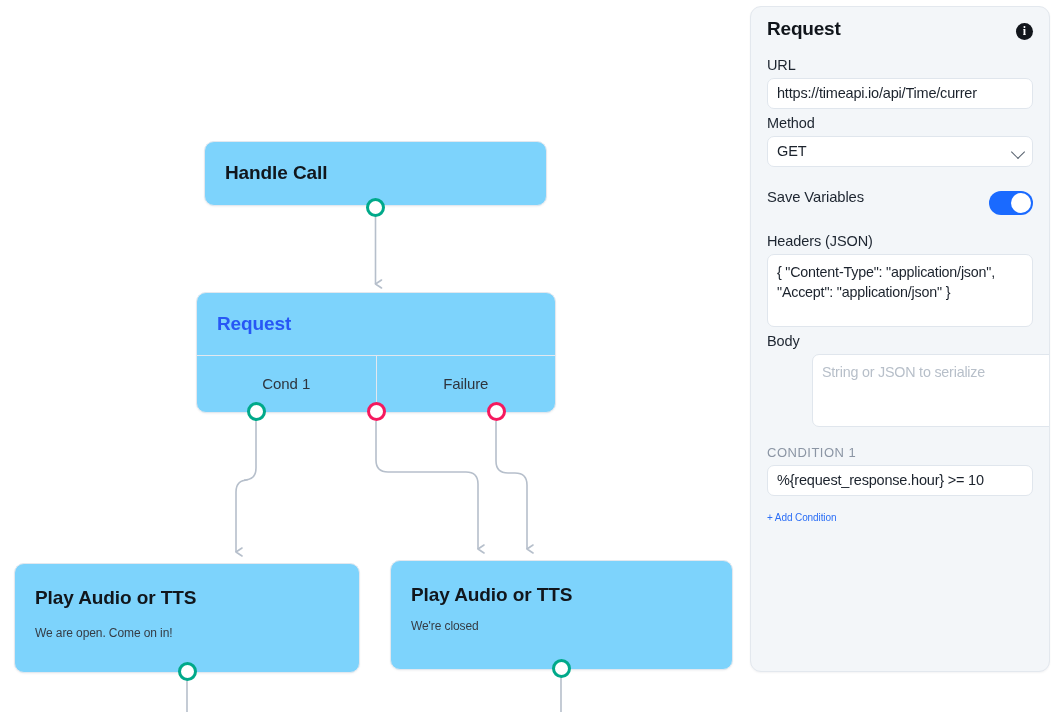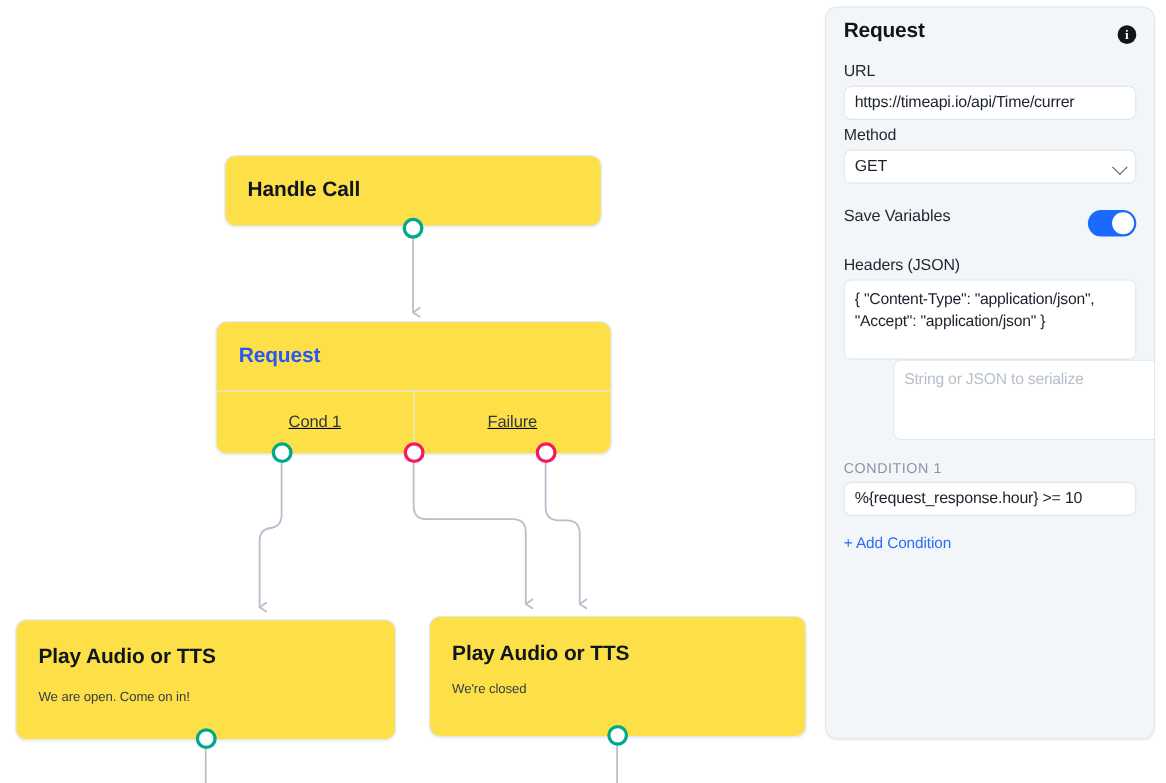--- a/index.html
+++ b/index.html
@@ -26,26 +26,25 @@
   }
   #edges {
     position: absolute;
     left: 0; top: 0;
     width: 748px; height: 712px;
     pointer-events: none;
   }
 
   .node {
     position: absolute;
-    background: #fde047;
+    background: #7dd3fc;
     border: 1px solid #e2e8ef;
     border-radius: 10px;
     box-shadow: 0 1px 2px rgba(16,24,40,.05);
     box-sizing: border-box;
-    text-decoration: underline;
   }
   .node-title {
     font-size: 19px;
     font-weight: bold;
     color: #11161c;
     letter-spacing: -0.1px;
   }
   .node-title.accent { color: #2757f5; }
   .node-sub {
     font-size: 12px;
@@ -256,21 +255,21 @@
     color: #1b222c;
     line-height: 20px;
     letter-spacing: -0.2px;
   }
   #headers-area { height: 73px; }
   #body-area { height: 73px; color: #b7bfc9; margin-left: 45px; }
 
   #add-condition {
     display: inline-block;
     margin-top: 16px;
-    font-size: 14px;
+    font-size: 10px;
     color: #2b6ef6;
     cursor: pointer;
     letter-spacing: -0.1px;
   }
 </style>
 </head>
 <body>
 
 <div id="canvas">
 
@@ -347,19 +346,20 @@
   <div id="save-row">
     <div class="sv-title">Save Variables</div>
     <div id="toggle">
       <div class="knob"></div>
     </div>
   </div>
 
   <div class="field-label">Headers (JSON)</div>
   <div class="textarea" id="headers-area">{ "Content-Type": "application/json", "Accept": "application/json" }</div>
 
+  <div class="field-label">Body</div>
   <div class="textarea" id="body-area">String or JSON to serialize</div>
 
   <div class="field-label muted">CONDITION 1</div>
   <div class="text-input">%{request_response.hour} &gt;= 10</div>
 
   <div id="add-condition">+ Add Condition</div>
 </div>
 
 </body></html>

